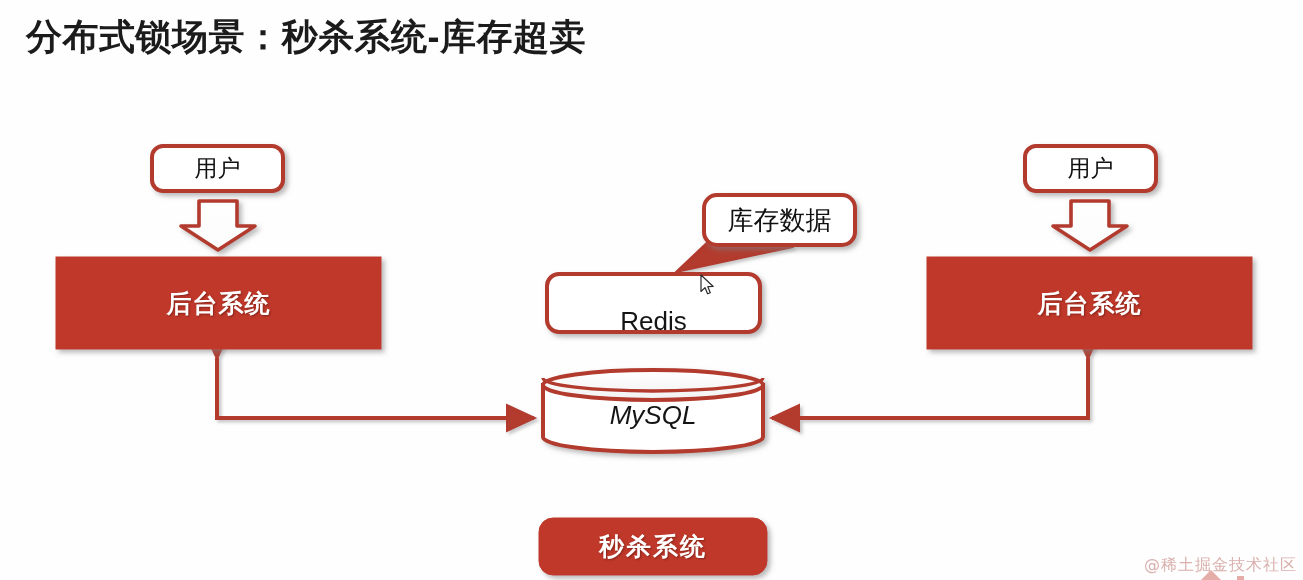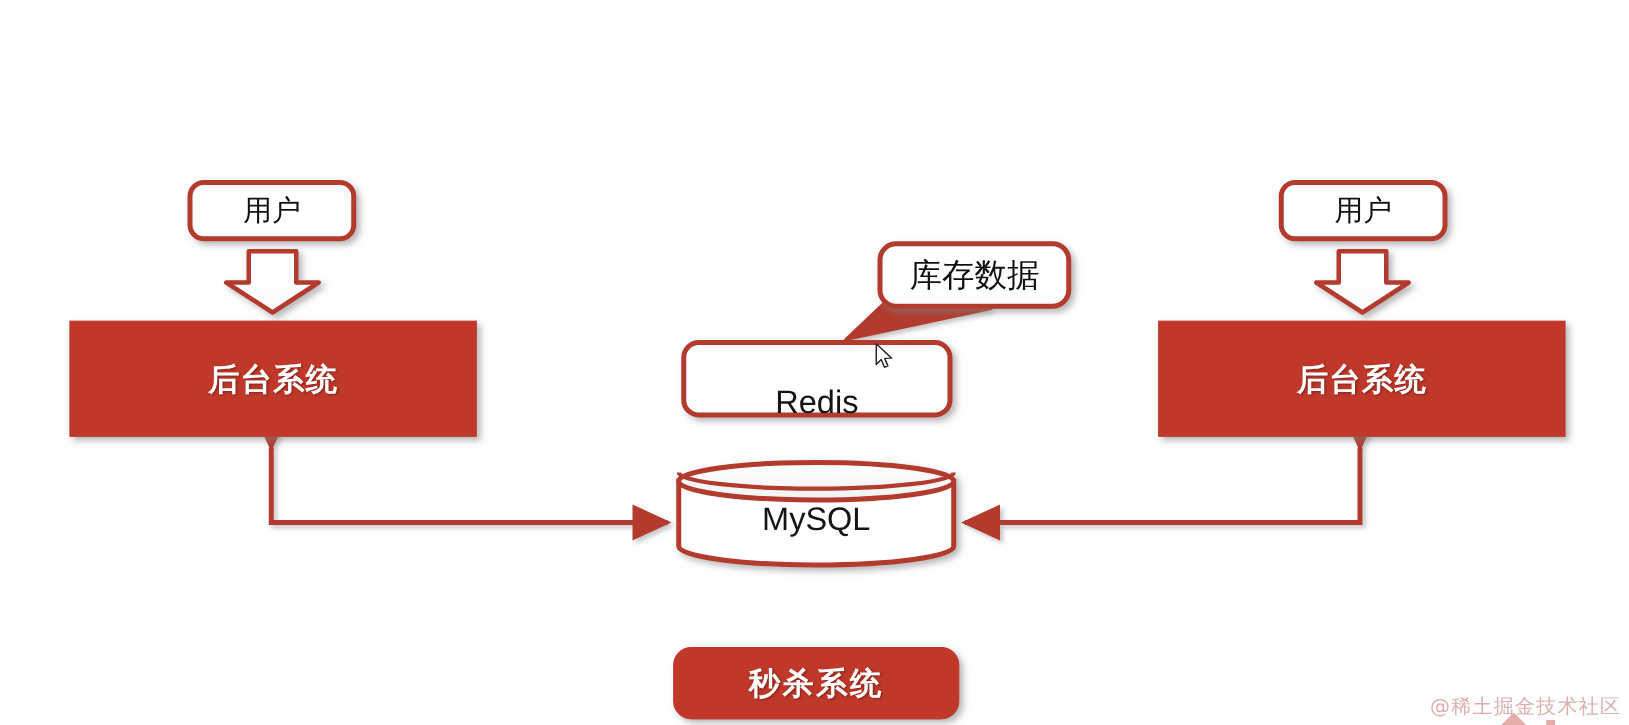--- a/index.html
+++ b/index.html
@@ -69,20 +69,21 @@
   }
   .lbl-redis {
     font-size: 26px;
     color: #141414;
     font-family: "Liberation Sans", sans-serif;
   }
   .lbl-mysql {
     font-size: 26px;
     color: #141414;
     font-family: "Liberation Sans", sans-serif;
+    font-style: italic;
   }
   .lbl-seckill {
     font-size: 25px;
     font-weight: bold;
     color: #ffffff;
     letter-spacing: 2px;
     text-shadow: 1px 1px 2px rgba(60,10,5,0.45);
   }
 
   
@@ -112,20 +113,21 @@
     width: 60px;
     height: 26px;
     opacity: 0.55;
   }
 </style>
 </head>
 <body>
 
 <div id="slide">
 
+  <div id="title">分布式锁场景：秒杀系统-库存超卖</div>
 
   <svg id="diagram" viewBox="0 0 1303 580" xmlns="http://www.w3.org/2000/svg">
     <defs>
       <filter id="softshadow" x="-30%" y="-30%" width="180%" height="180%">
         <feDropShadow dx="3" dy="3" stdDeviation="2.4" flood-color="#808080" flood-opacity="0.55"></feDropShadow>
       </filter>
       <filter id="lineshadow" x="-30%" y="-30%" width="180%" height="180%">
         <feDropShadow dx="2.5" dy="2.5" stdDeviation="1.6" flood-color="#909090" flood-opacity="0.5"></feDropShadow>
       </filter>
       <linearGradient id="cylTop" x1="0" y1="0" x2="0" y2="1">

